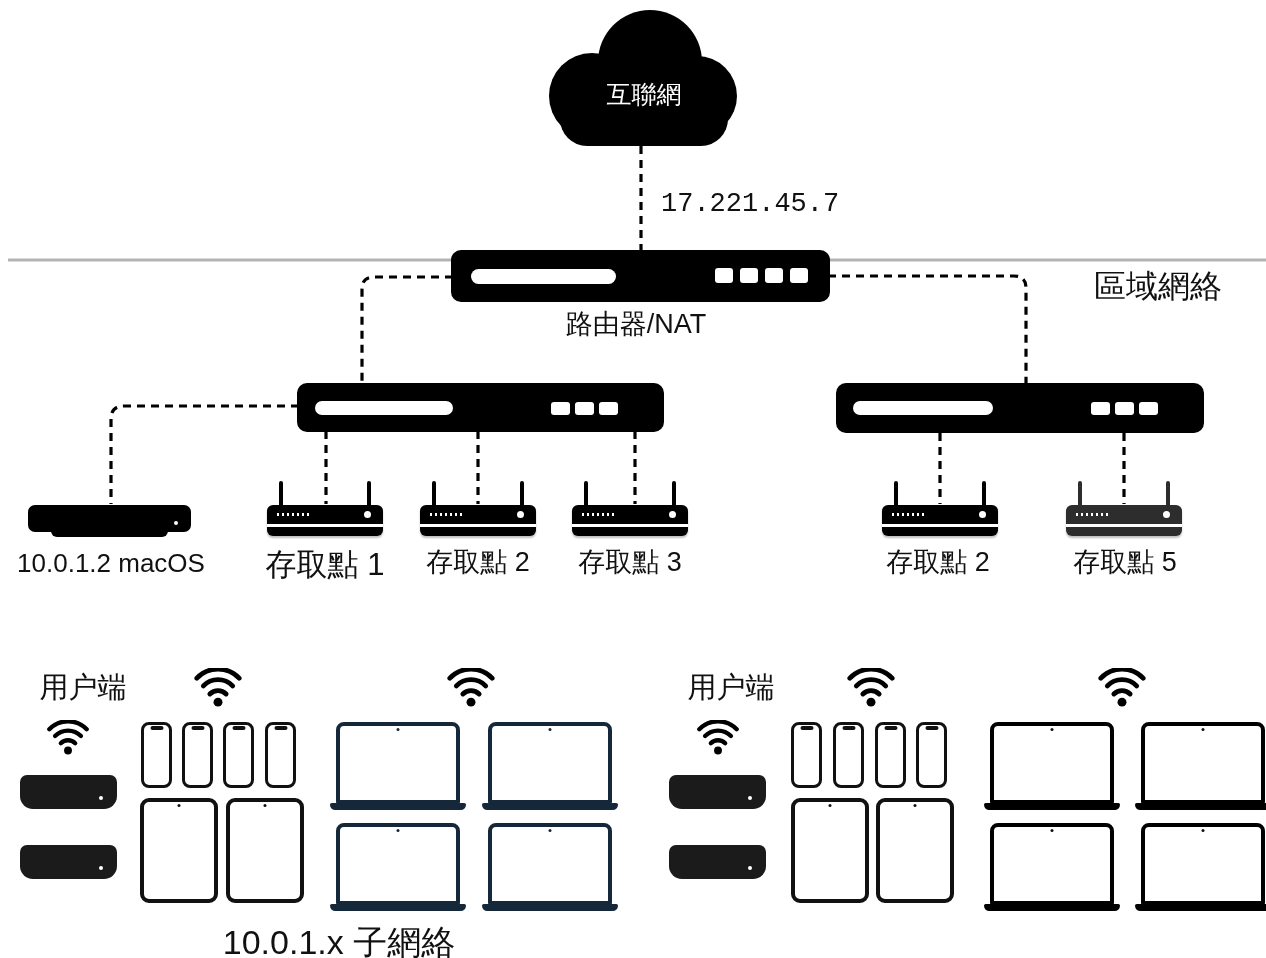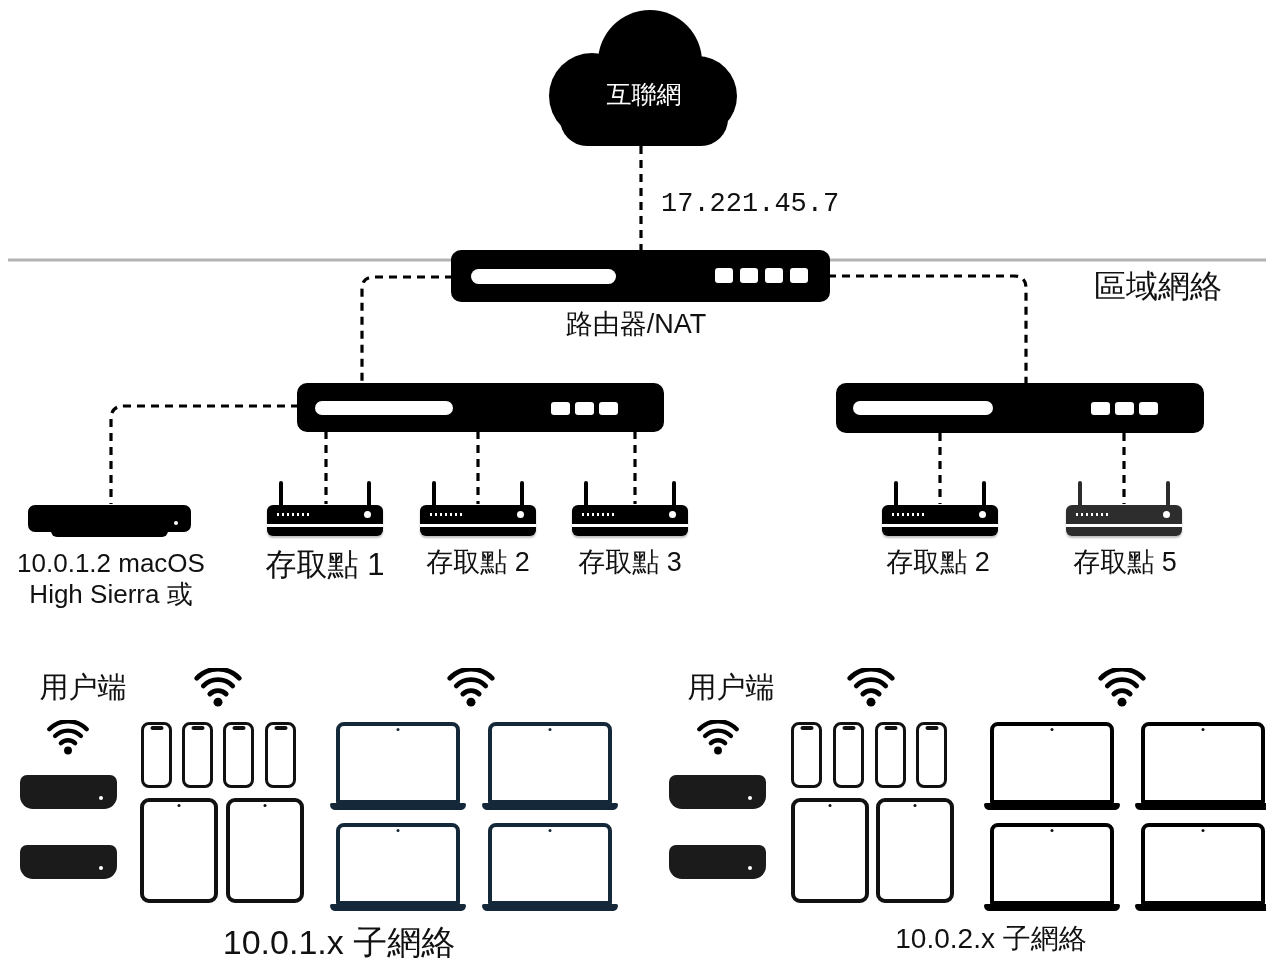--- a/index.html
+++ b/index.html
@@ -117,21 +117,20 @@
     <div class="port" style="left:279px;top:19px;width:19px;height:13px;"></div>
     <div class="port" style="left:303px;top:19px;width:19px;height:13px;"></div>
   </div>
 
   <div class="dev mini" style="left:20px;top:505px;">
     <div class="mini-foot"></div>
     <div class="mini-led"></div>
   </div>
   <div class="lbl ctr" style="left:103px;top:548px;font-size:26px;line-height:31px;">
     <div>10.0.1.2 macOS</div>
-    <div>High Sierra 或</div>
   </div>
 
   <div class="dev" style="left:259px;top:505px;">
     <div class="ant" style="left:12px;"></div>
     <div class="ant" style="left:100px;"></div>
     <div class="ap-body">
       <div class="dotstrip"></div>
       <div class="led"></div>
       <div class="stripe"></div>
     </div>
@@ -332,15 +331,14 @@
       </div>
     <div class="base"></div>
   </div>
   <div class="dev laptop" style="left:1127px;top:823px;">
     <div class="screen">
         <div class="cam"></div>
       </div>
     <div class="base"></div>
   </div>
 
-  <div class="lbl ctr" style="left:983px;top:920px;font-size:28px;">10.0.2.x 子網絡</div>
 
 </div>
 
 </body></html>

